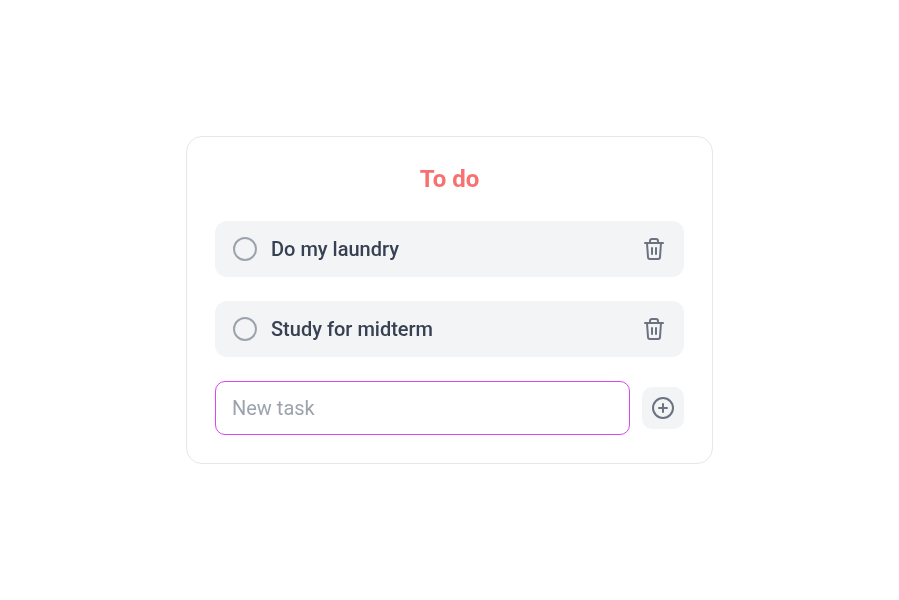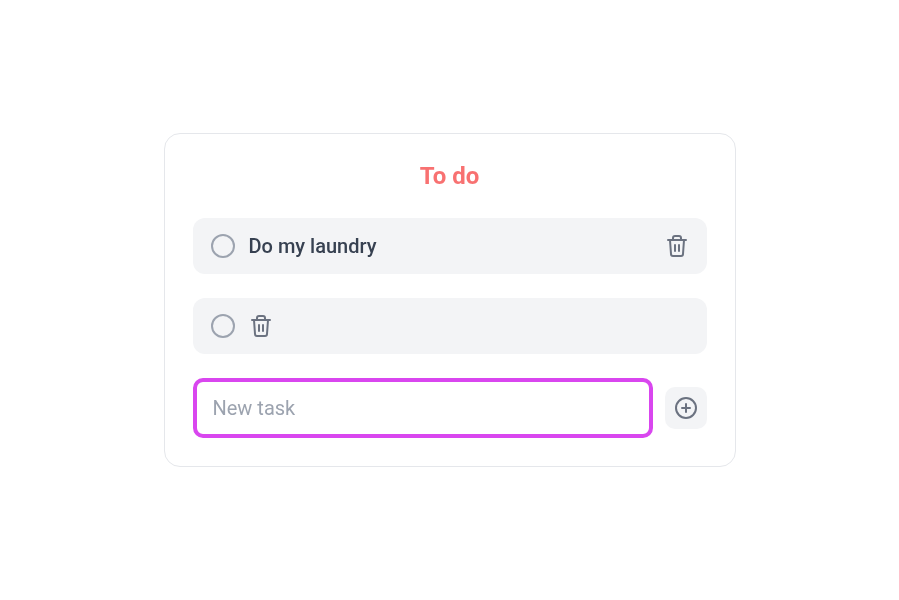--- a/index.html
+++ b/index.html
@@ -10,21 +10,21 @@
     body {
       font-family: -apple-system, BlinkMacSystemFont, "Segoe UI", Roboto, Helvetica, Arial, sans-serif;
       background: #ffffff;
       width: 899px;
       height: 600px;
       display: flex;
       align-items: center;
       justify-content: center;
     }
     .card {
-      width: 572px;
+      width: 527px;
       border: 1px solid #e5e7eb;
       border-radius: 16px;
       padding: 28px 28px 28px 28px;
       background: #ffffff;
     }
     .title {
       text-align: center;
       color: #f87171;
       font-size: 24px;
       font-weight: 700;
@@ -73,21 +73,21 @@
       height: 24px;
     }
     .new-task-row {
       display: flex;
       align-items: center;
       gap: 12px;
       margin-top: 24px;
     }
     .new-task-input {
       flex: 1;
-      border: 4px solid #d946ef;
+      border: 1px solid #d946ef;
       border-radius: 10px;
       padding: 14px 16px;
       font-size: 20px;
       color: #374151;
       outline: none;
       font-family: inherit;
     }
     .new-task-input::placeholder {
       color: #9ca3af;
     }
@@ -127,20 +127,21 @@
           <path d="M19 6l-1 14a2 2 0 0 1-2 2H8a2 2 0 0 1-2-2L5 6"></path>
           <line x1="10" y1="11" x2="10" y2="17"></line>
           <line x1="14" y1="11" x2="14" y2="17"></line>
         </svg>
       </button>
     </div>
 
 
     <div class="task-item">
       <button class="checkbox"></button>
+      <span class="task-label">Study for midterm</span>
       <button class="delete-btn">
         <svg viewBox="0 0 24 24" fill="none" stroke="currentColor" stroke-width="2" stroke-linecap="round" stroke-linejoin="round">
           <path d="M3 6h18"></path>
           <path d="M8 6V4a2 2 0 0 1 2-2h4a2 2 0 0 1 2 2v2"></path>
           <path d="M19 6l-1 14a2 2 0 0 1-2 2H8a2 2 0 0 1-2-2L5 6"></path>
           <line x1="10" y1="11" x2="10" y2="17"></line>
           <line x1="14" y1="11" x2="14" y2="17"></line>
         </svg>
       </button>
     </div>

